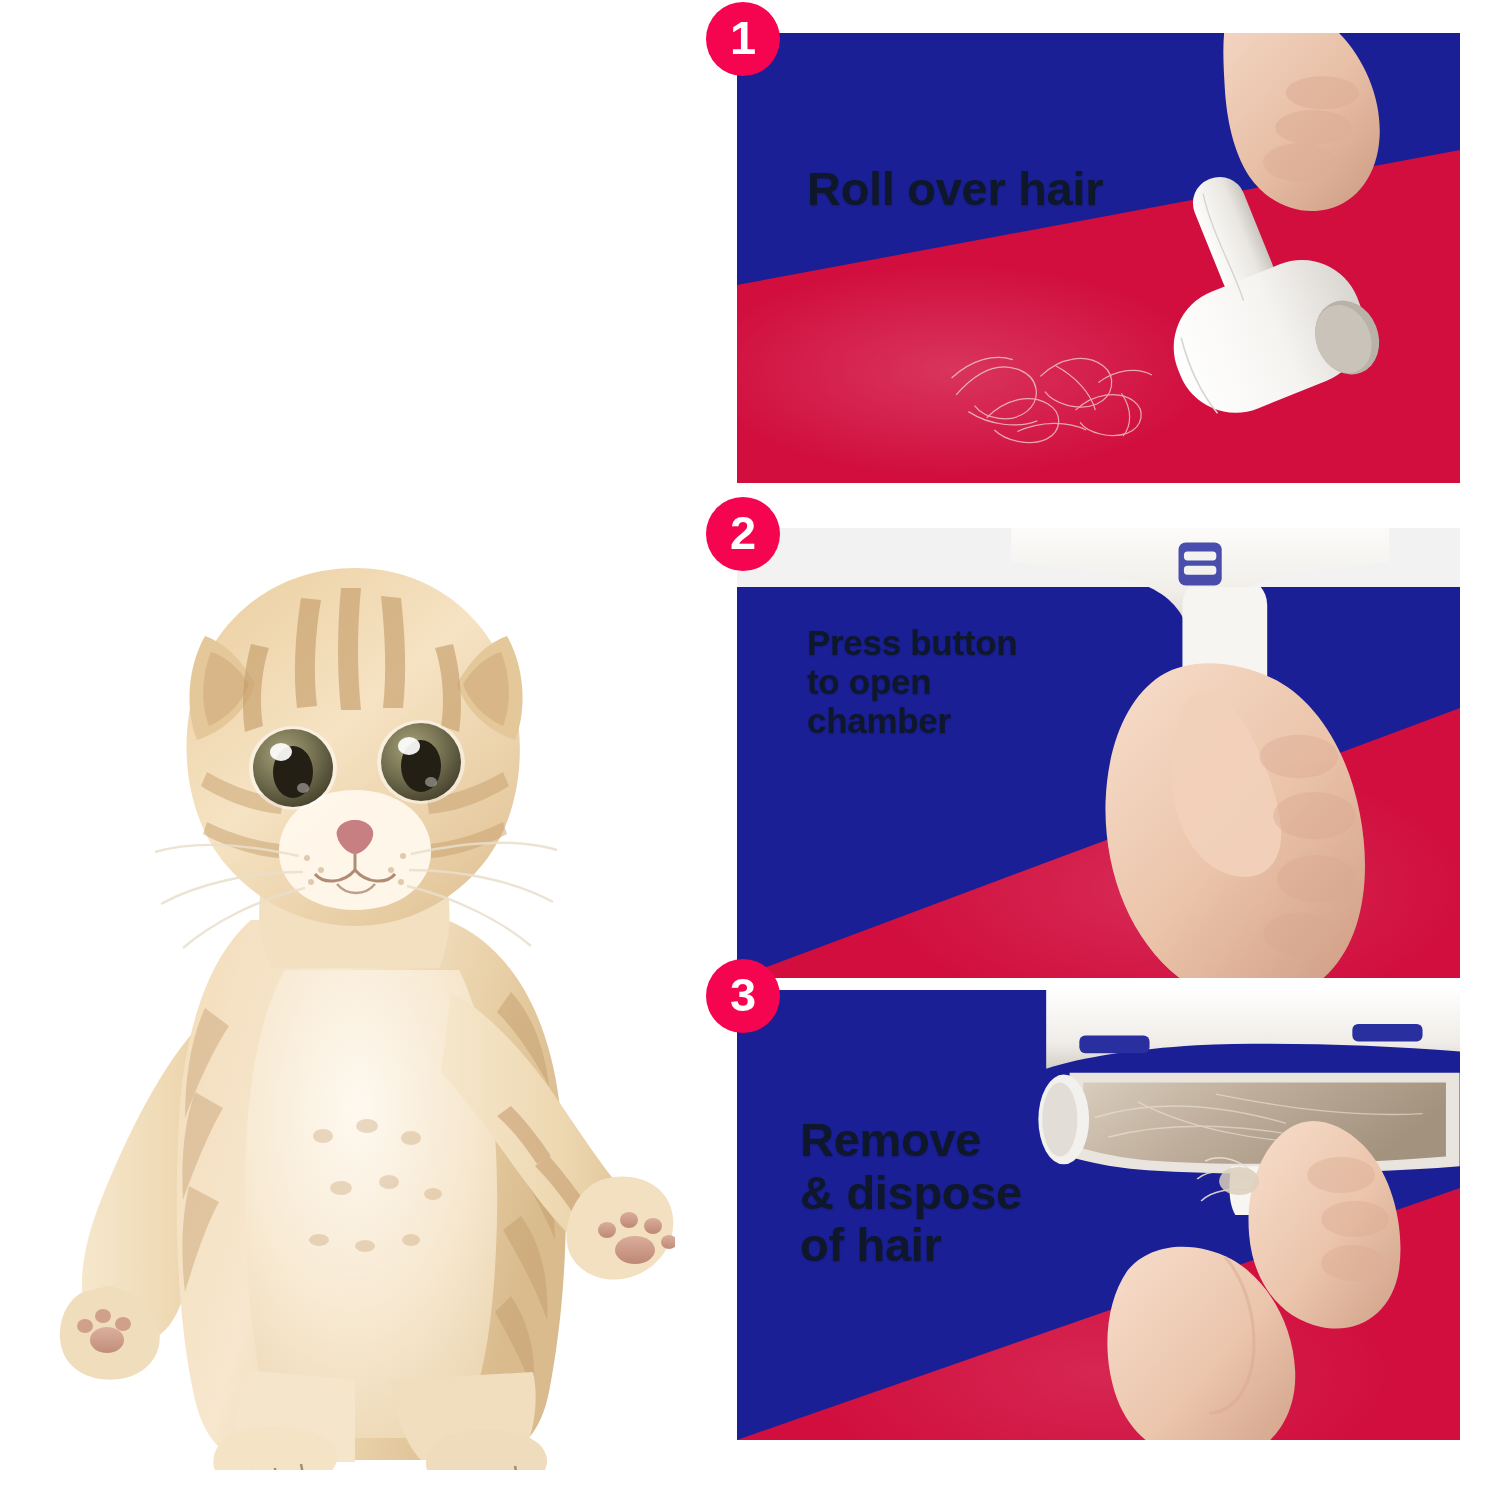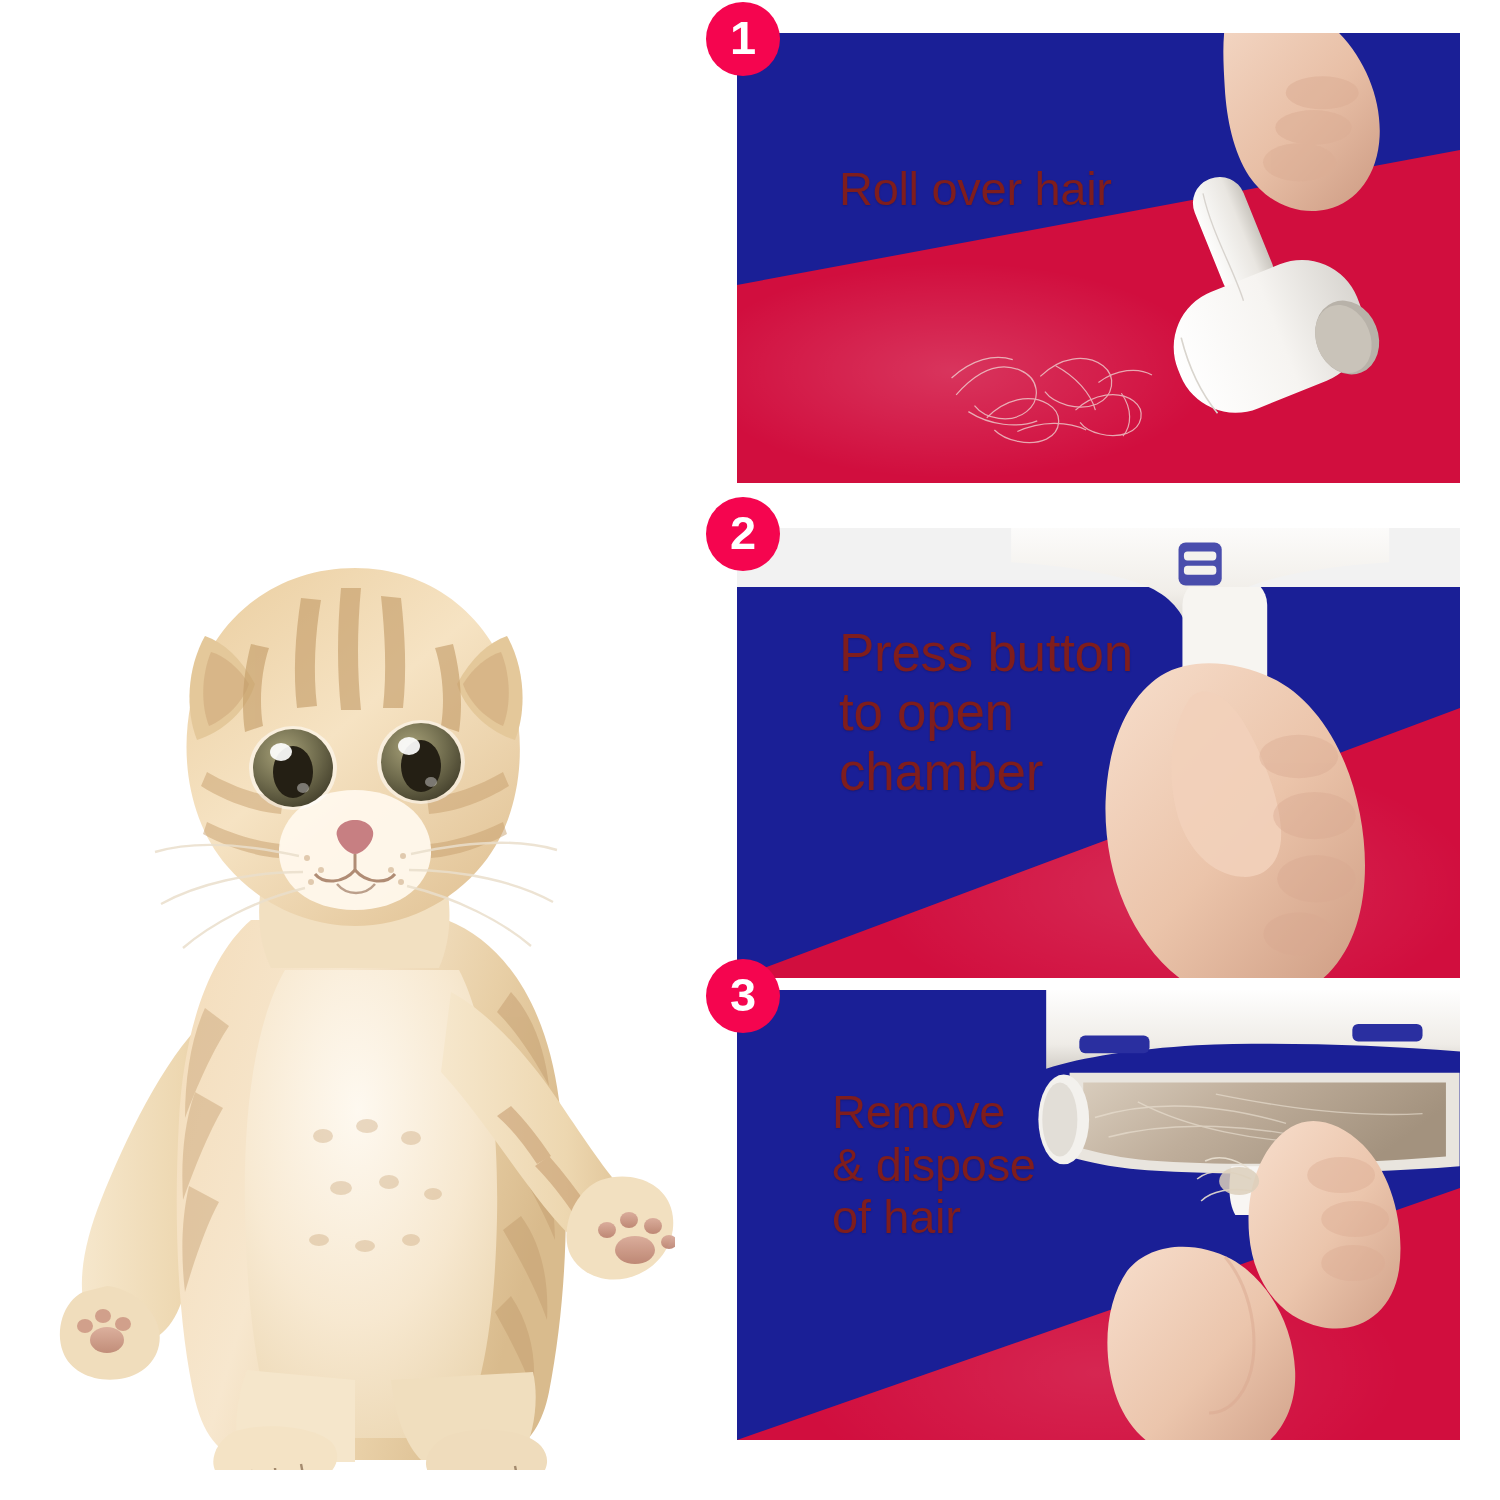--- a/index.html
+++ b/index.html
@@ -77,33 +77,32 @@
     line-height:1;
     left:-31px;top:-31px;
     z-index:9;
     box-sizing:border-box;
     padding-bottom:3px;
   }
 
   .panel-caption{
     position:absolute;
     z-index:6;
-    color:#7f1d1d;
+    color:#0f172a;
     font-family:"Liberation Sans",sans-serif;
-    font-weight:normal;
+    font-weight:bold;
     font-size:45px;
     line-height:1.12;
     letter-spacing:-0.3px;
     text-shadow:0 1px 2px rgba(0,0,0,0.18);
     white-space:pre-line;
-    margin-left:32px;
   }
   .cap-1{left:70px;top:130px;font-size:47px;}
-  .cap-2{left:70px;top:95px;font-size:53px;}
-  .cap-3{left:63px;top:96px;font-size:47px;}
+  .cap-2{left:70px;top:95px;font-size:35px;}
+  .cap-3{left:63px;top:124px;font-size:47px;}
 
   
   .photo{position:absolute;inset:0;}
 
   
   .p1-red{
     position:absolute;left:0;top:0;width:100%;height:100%;
     background:
       radial-gradient(ellipse 60% 40% at 30% 75%, rgba(255,255,255,.16), transparent 60%),
       #D10E3E;

